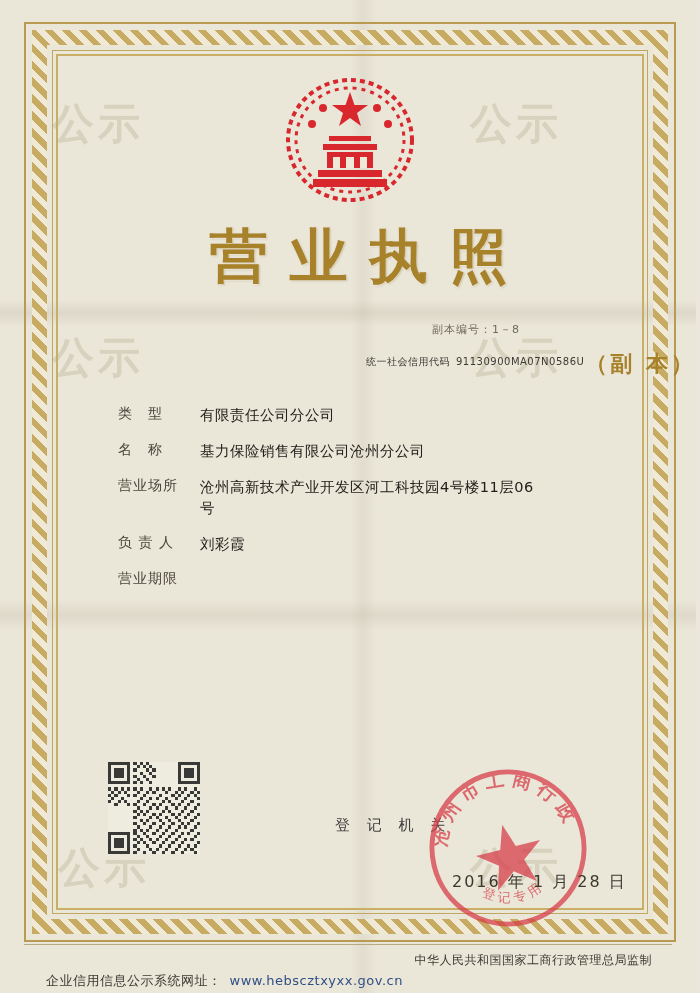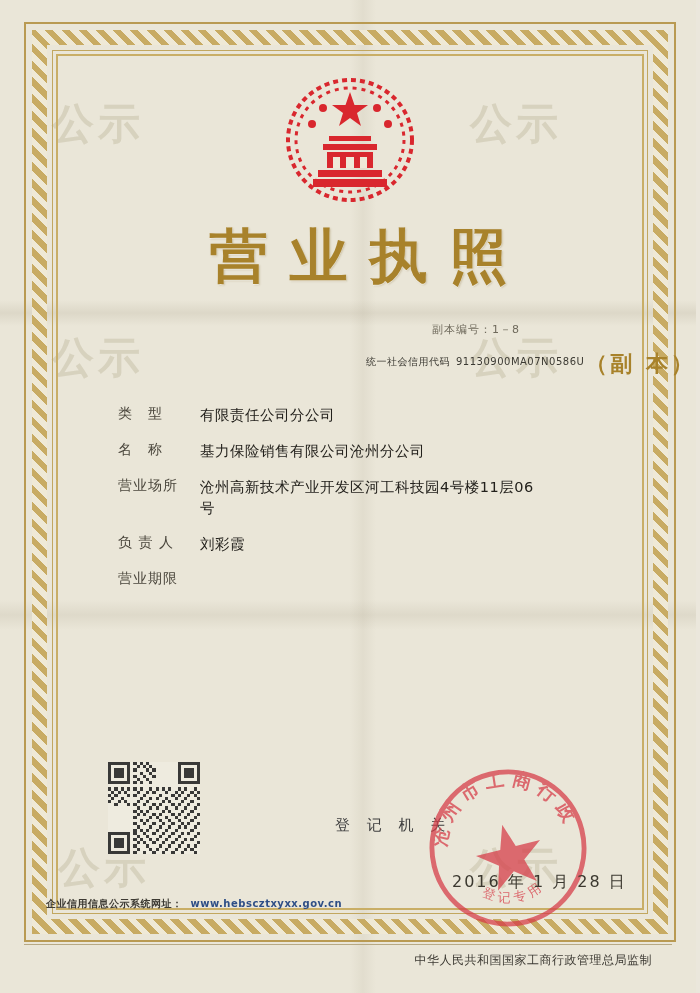--- a/index.html
+++ b/index.html
@@ -208,25 +208,24 @@
     width: 168px;
     height: 168px;
     opacity: 0.72;
     transform: rotate(-14deg);
     pointer-events: none;
   }
 
   .footer-left {
     position: absolute;
     left: 46px;
-    top: 897px;
-    font-size: 10px;
+    top: 972px;
+    font-size: 13px;
     color: #3d3a33;
     letter-spacing: 0.5px;
-    font-weight: bold;
   }
   .footer-left .url {
     margin-left: 8px;
     color: #2f4f86;
   }
   .footer-right {
     position: absolute;
     right: 44px;
     top: 952px;
     font-size: 12px;

